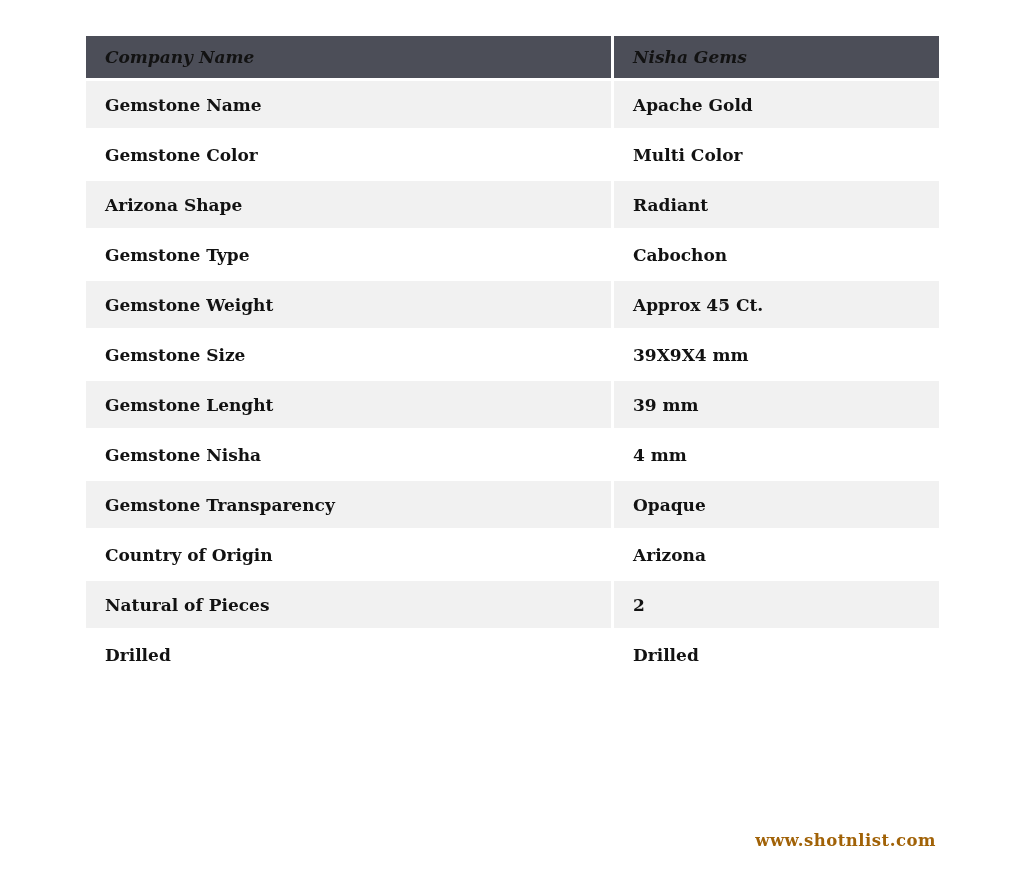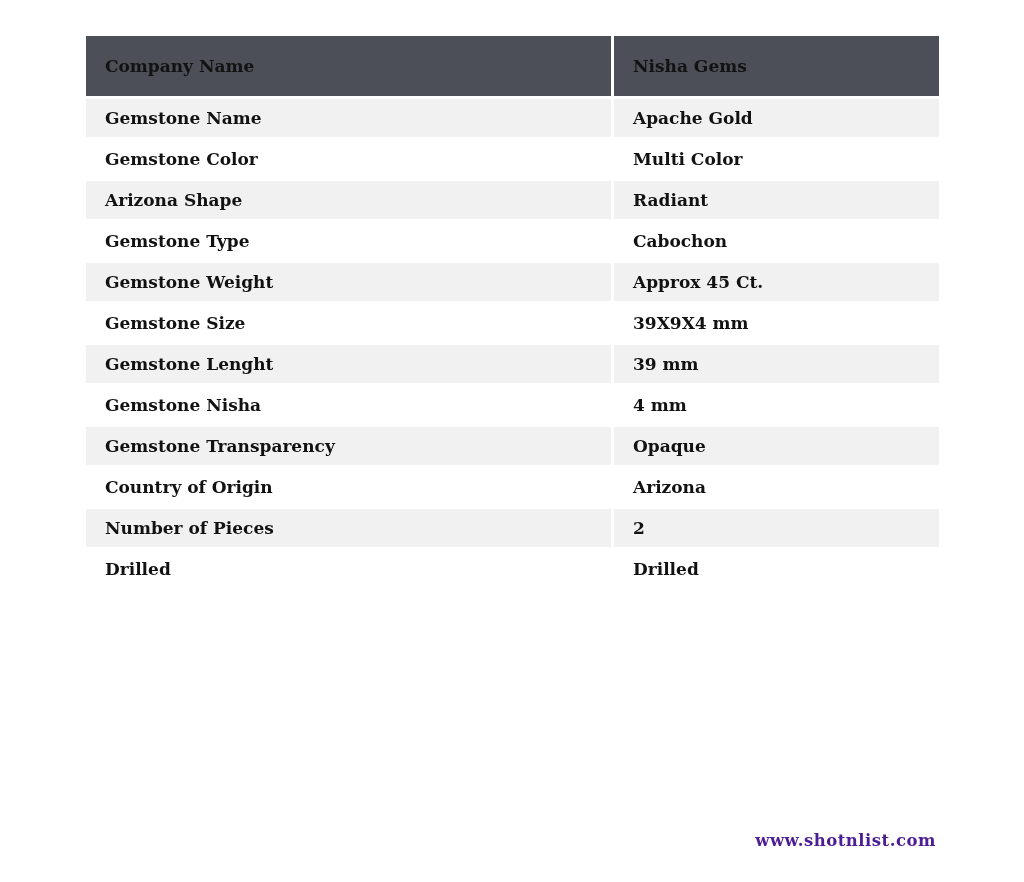--- a/index.html
+++ b/index.html
@@ -30,36 +30,37 @@
     font-size: 17px;
     color: #121212;
     text-align: left;
     vertical-align: middle;
     padding: 0 8px 0 19px;
     overflow: hidden;
     white-space: nowrap;
   }
   .spec-table thead th {
     background: #4c4e58;
-    height: 60px;
+    height: 42px;
+    font-style: italic;
   }
   .spec-table tbody td {
-    height: 38px;
+    height: 47px;
     background: #ffffff;
   }
   .spec-table tbody tr:nth-child(odd) td {
     background: #f1f1f1;
   }
   .watermark {
     position: absolute;
     right: 88px;
     top: 831px;
     font-weight: bold;
     font-size: 16.5px;
-    color: #4c1d95;
+    color: #a16207;
     letter-spacing: 0.5px;
   }
 </style>
 </head>
 <body>
 
 <table class="spec-table">
   <colgroup>
     <col class="col-label">
     <col class="col-value">
@@ -105,21 +106,21 @@
     </tr>
     <tr>
       <td>Gemstone Transparency</td>
       <td>Opaque</td>
     </tr>
     <tr>
       <td>Country of Origin</td>
       <td>Arizona</td>
     </tr>
     <tr>
-      <td>Number of Pieces</td>
+      <td>Natural of Pieces</td>
       <td>2</td>
     </tr>
     <tr>
       <td>Drilled</td>
       <td>Drilled</td>
     </tr>
   </tbody>
 </table>
 
 <div class="watermark">www.shotnlist.com</div>

